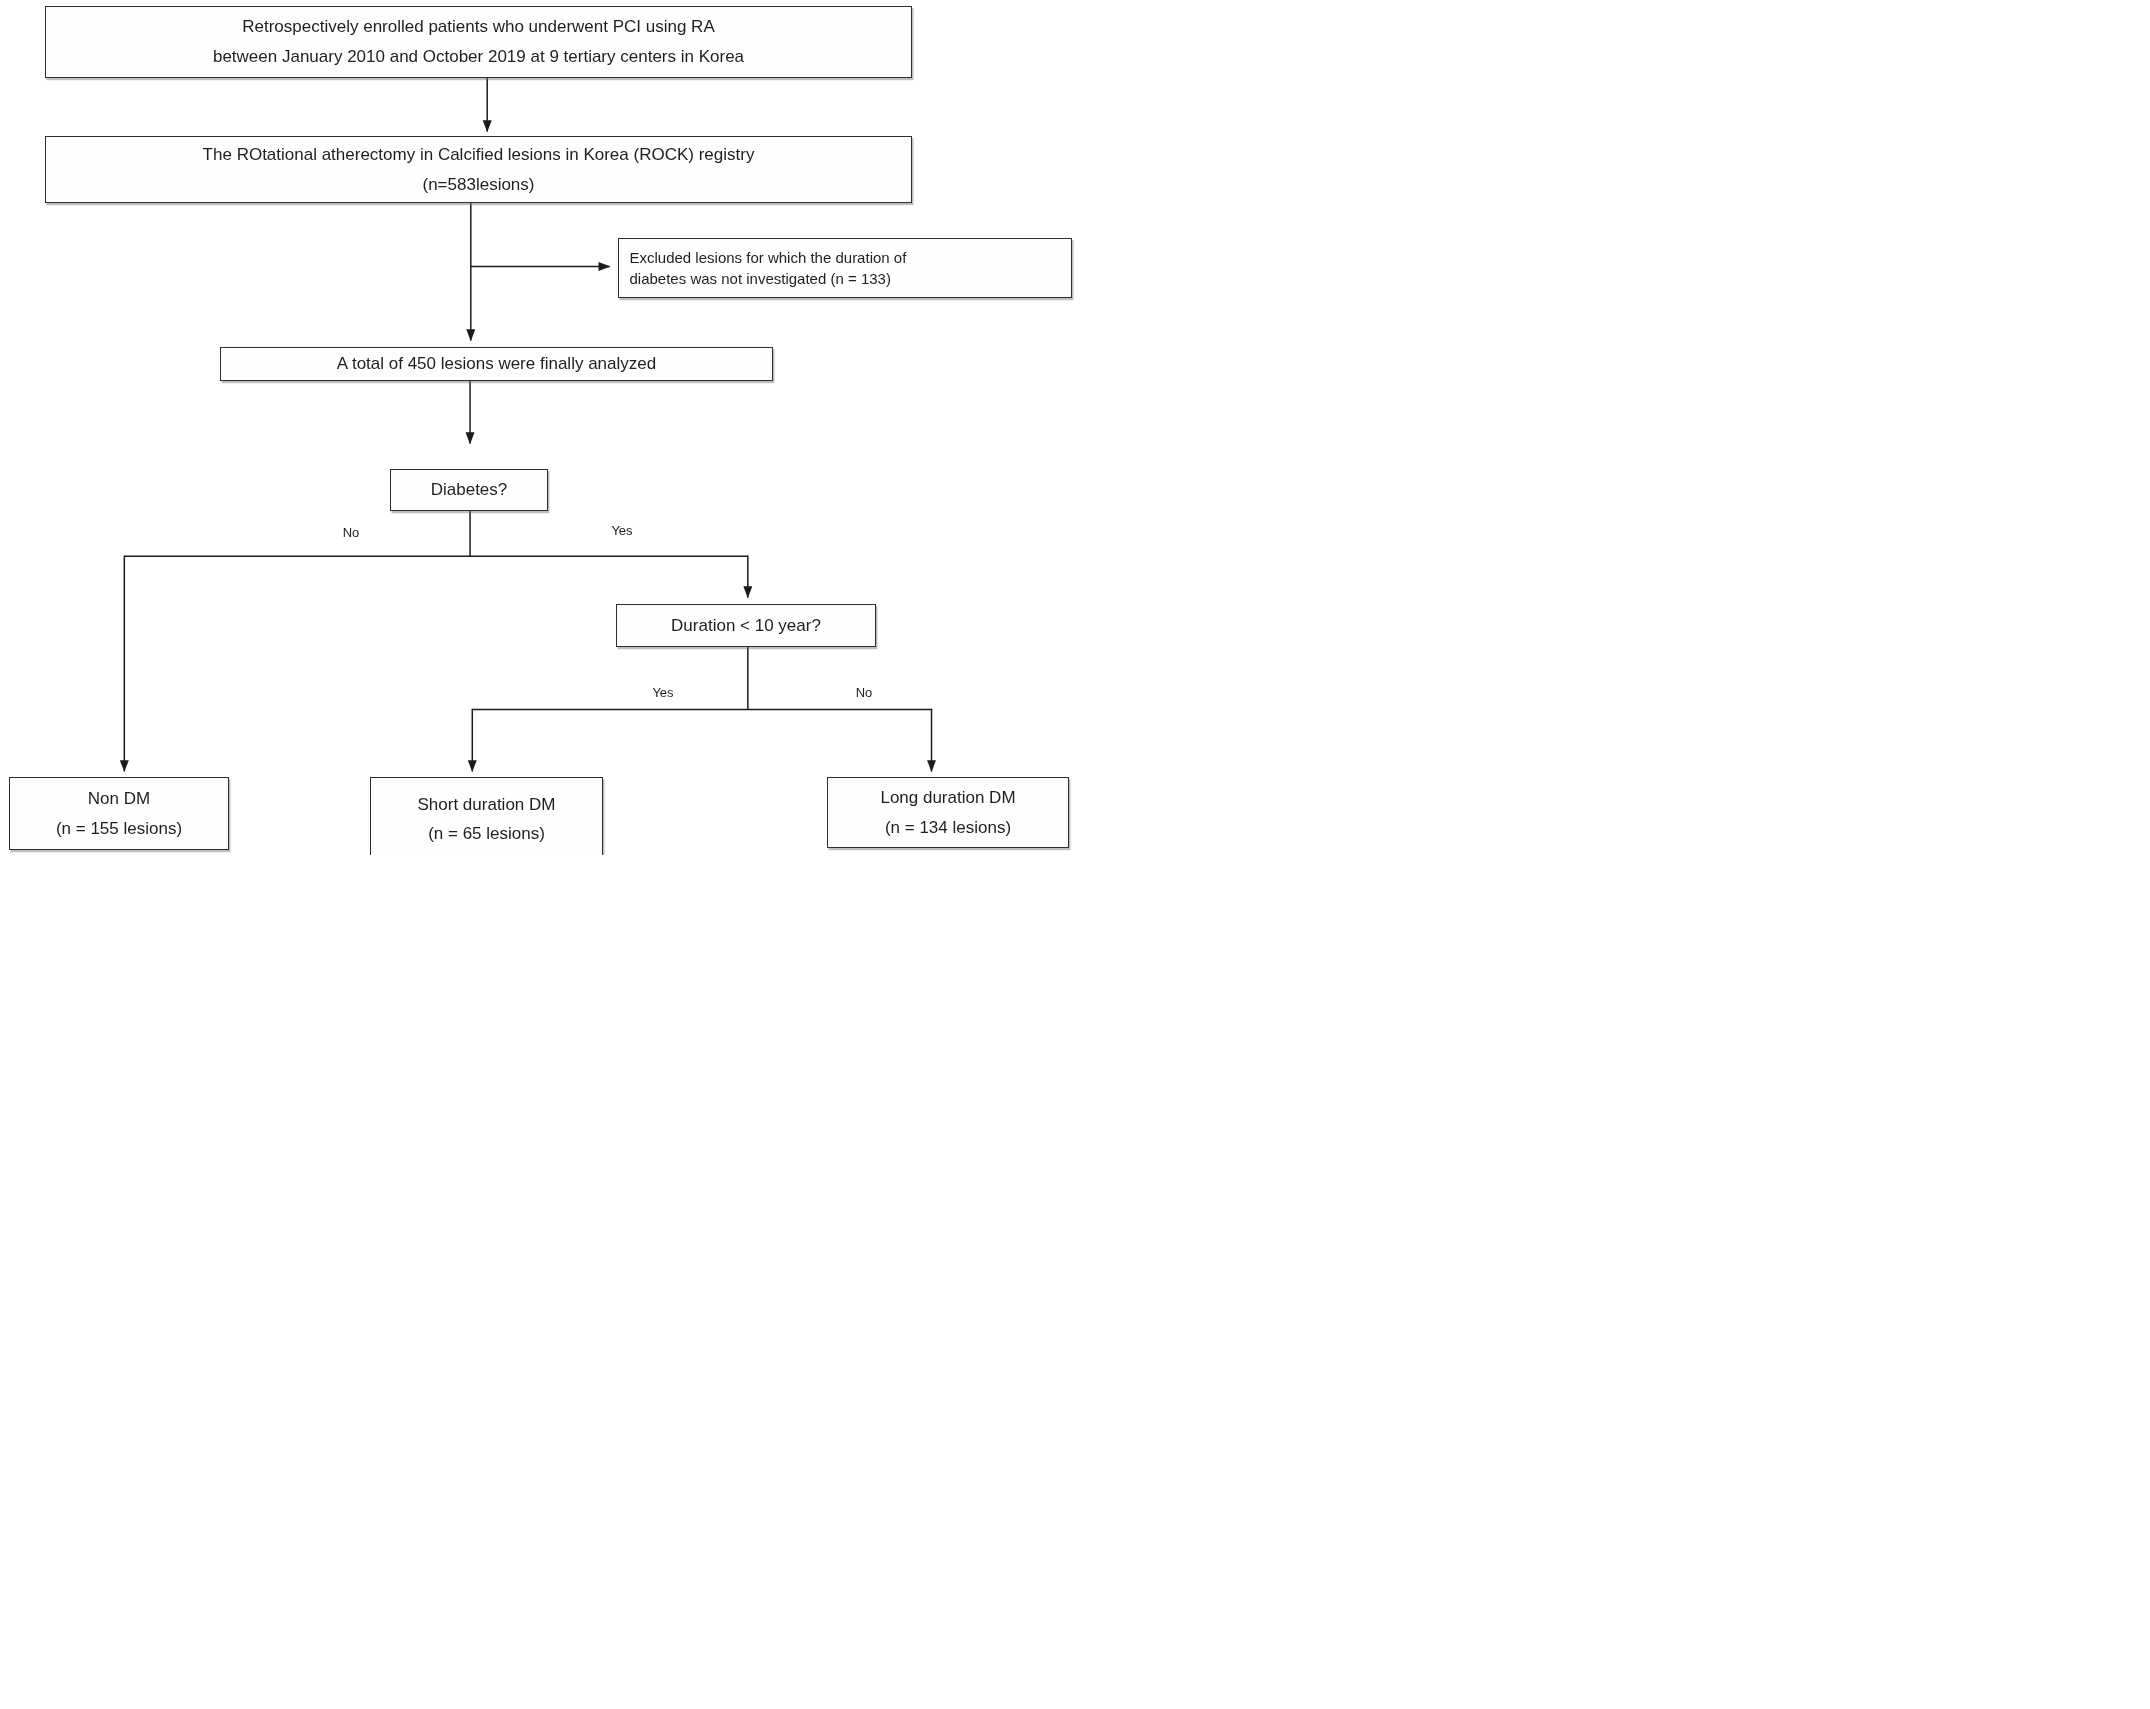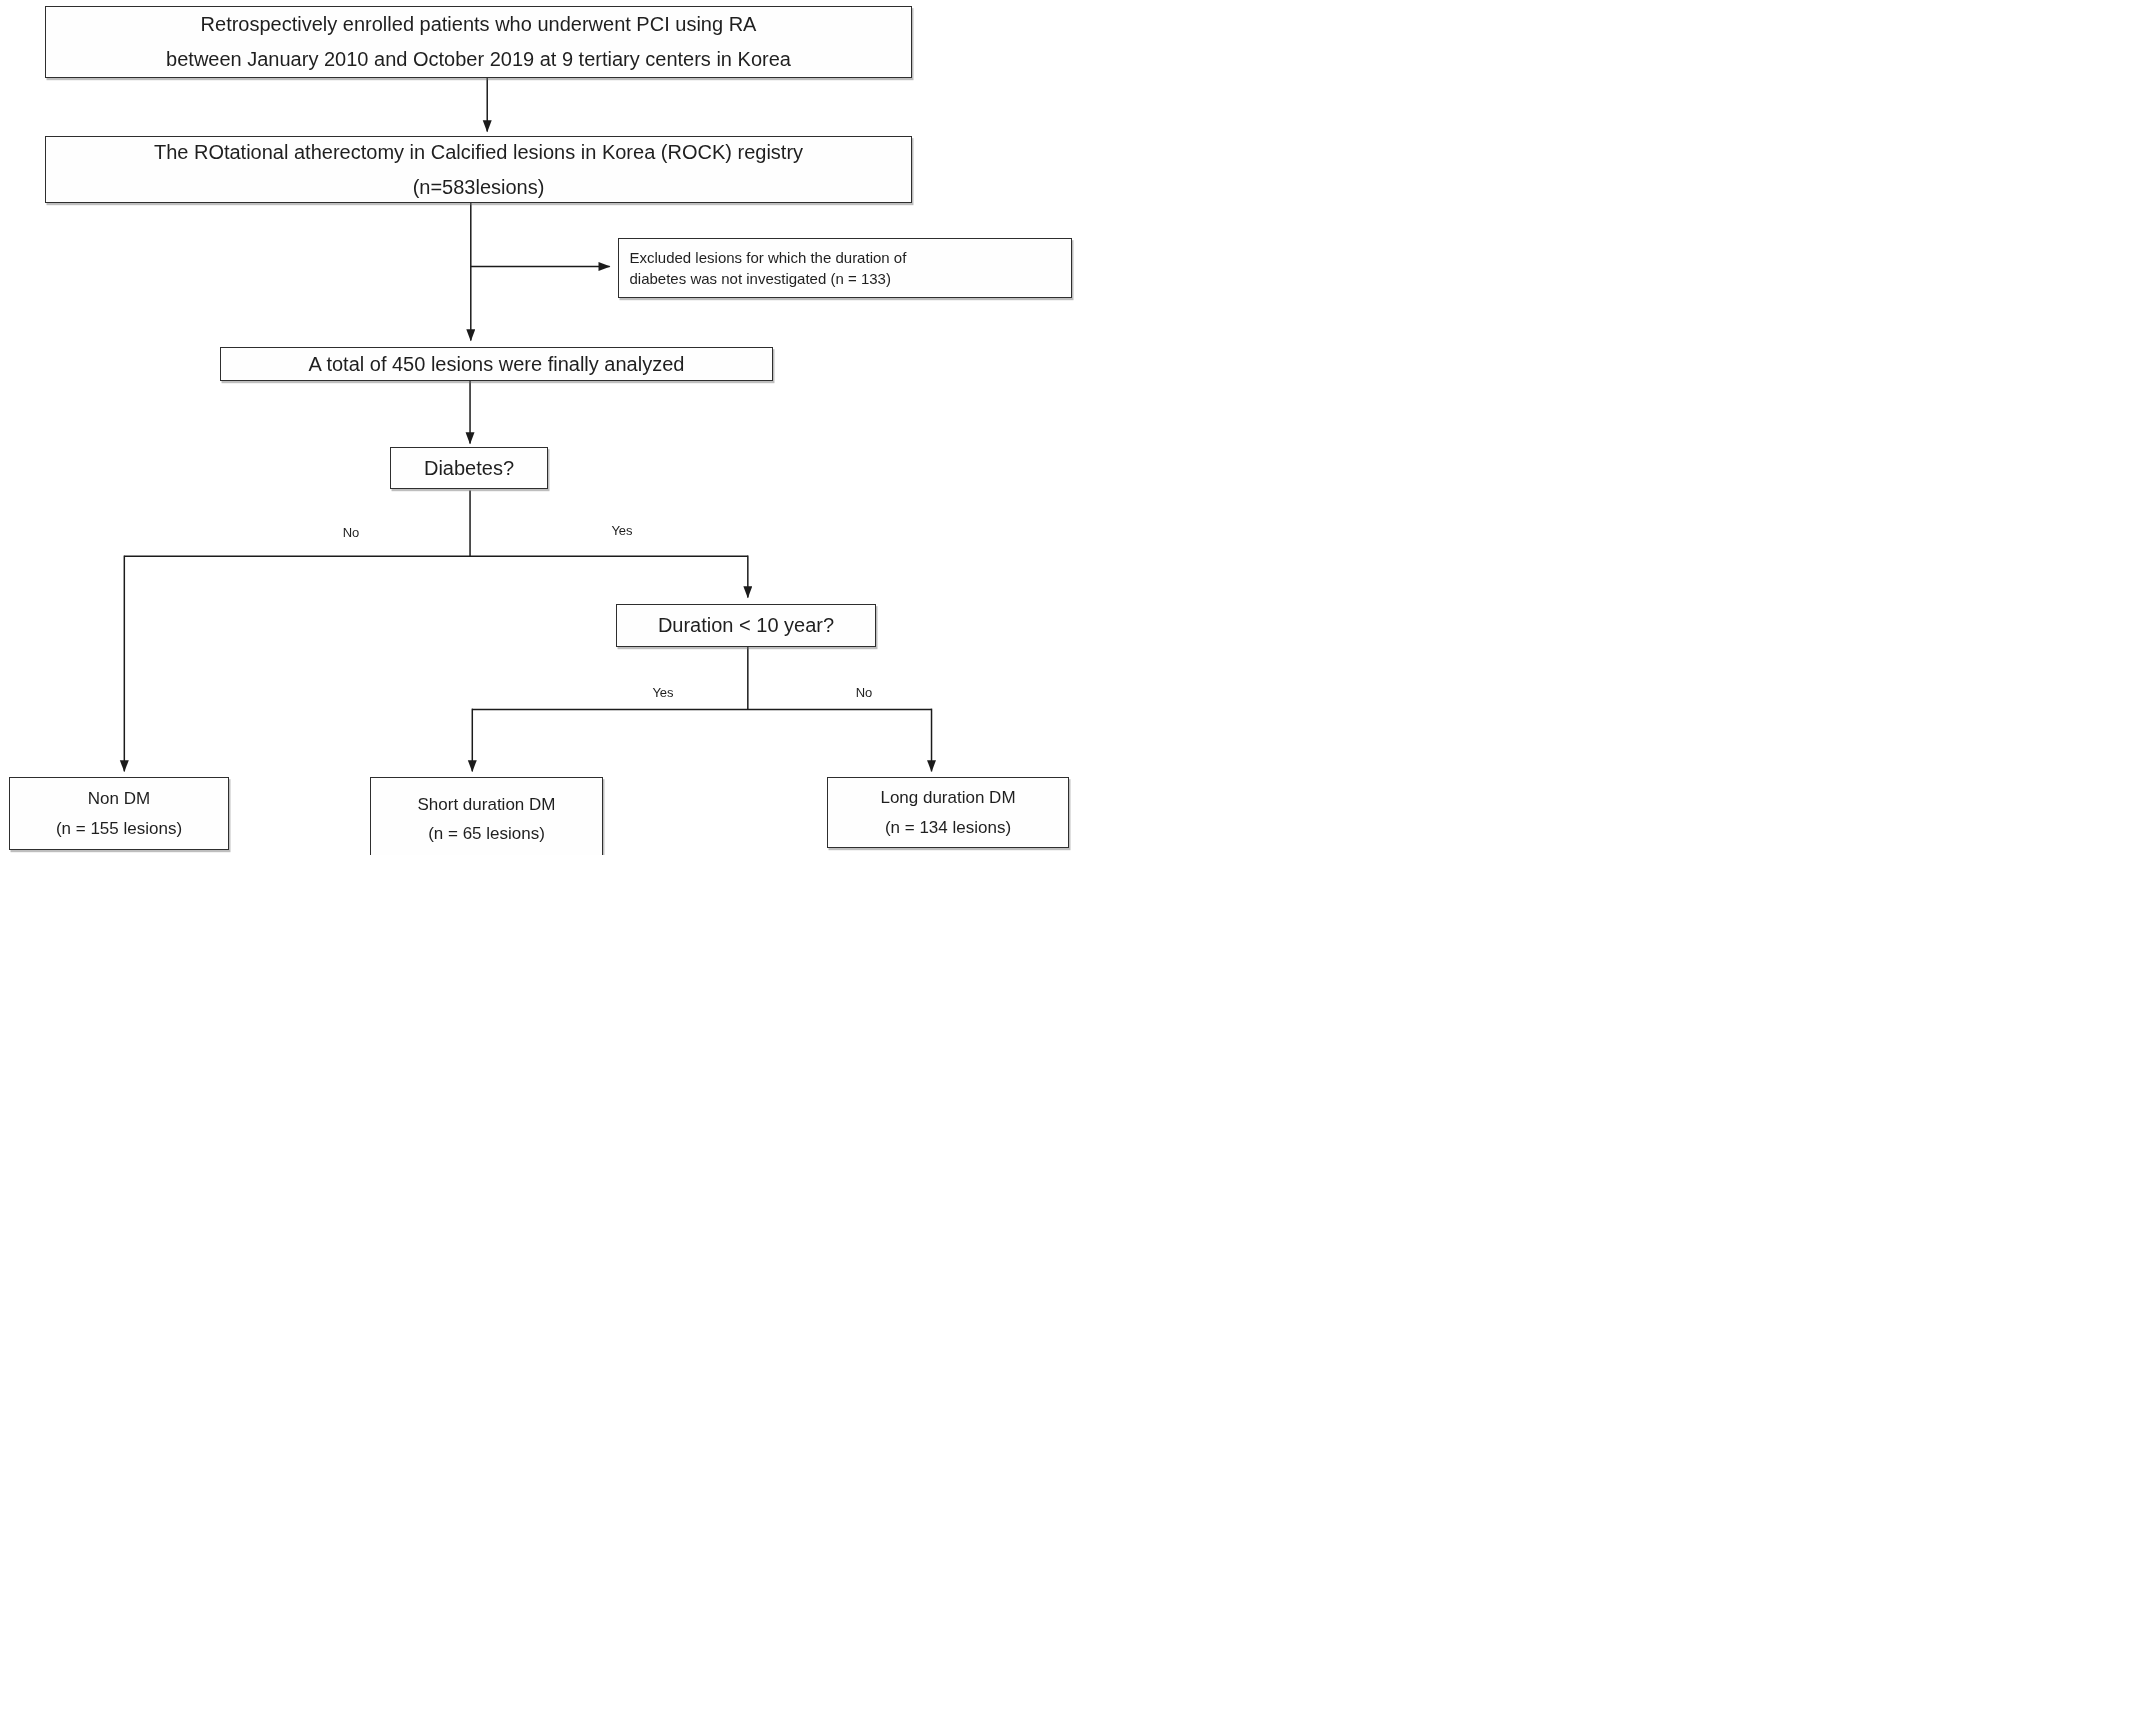--- a/index.html
+++ b/index.html
@@ -33,21 +33,21 @@
     flex-direction: column;
     align-items: center;
     justify-content: center;
     text-align: center;
     box-sizing: border-box;
   }
   .node .ln {
     line-height: 1.75;
     white-space: nowrap;
   }
-  .big  { font-size: 20px; }
+  .big  { font-size: 17px; }
   .bottom-node .ln { font-size: 17px; line-height: 1.72; }
   .excl-node {
     align-items: flex-start;
     text-align: left;
     padding-left: 10.5px;
   }
   .excl-node .ln {
     font-size: 15px;
     line-height: 1.4;
   }
@@ -107,21 +107,21 @@
 
   <div class="node excl-node" style="left:618px; top:238px; width:454px; height:60px;">
     <div class="ln">Excluded lesions for which the duration of</div>
     <div class="ln">diabetes was not investigated (n = 133)</div>
   </div>
 
   <div class="node" style="left:220px; top:347px; width:553px; height:34px;">
     <div class="ln big">A total of 450 lesions were finally analyzed</div>
   </div>
 
-  <div class="node" style="left:390px; top:447px; width:158px; height:42px;">
+  <div class="node" style="left:390px; top:469px; width:158px; height:42px;">
     <div class="ln big">Diabetes?</div>
   </div>
 
   <div class="edge-label" style="left:351px; top:532px;">No</div>
   <div class="edge-label" style="left:622px; top:530px;">Yes</div>
 
   <div class="node" style="left:616px; top:604px; width:260px; height:43px;">
     <div class="ln big">Duration &lt; 10 year?</div>
   </div>
 

